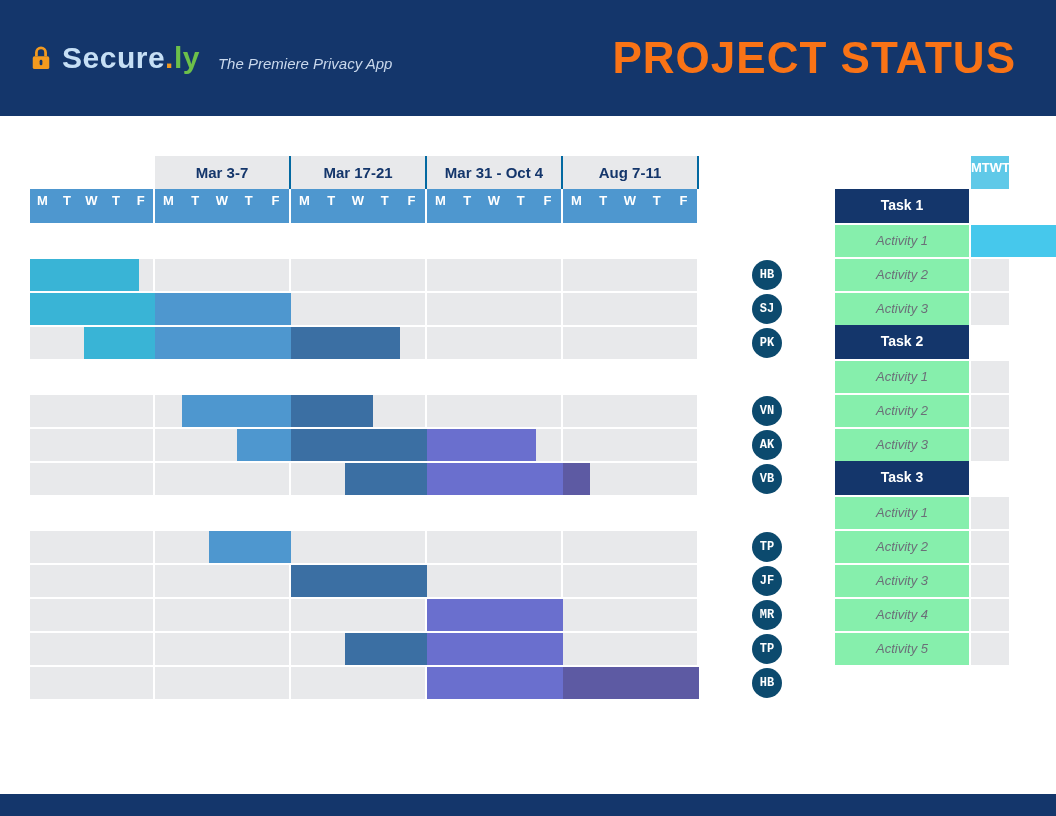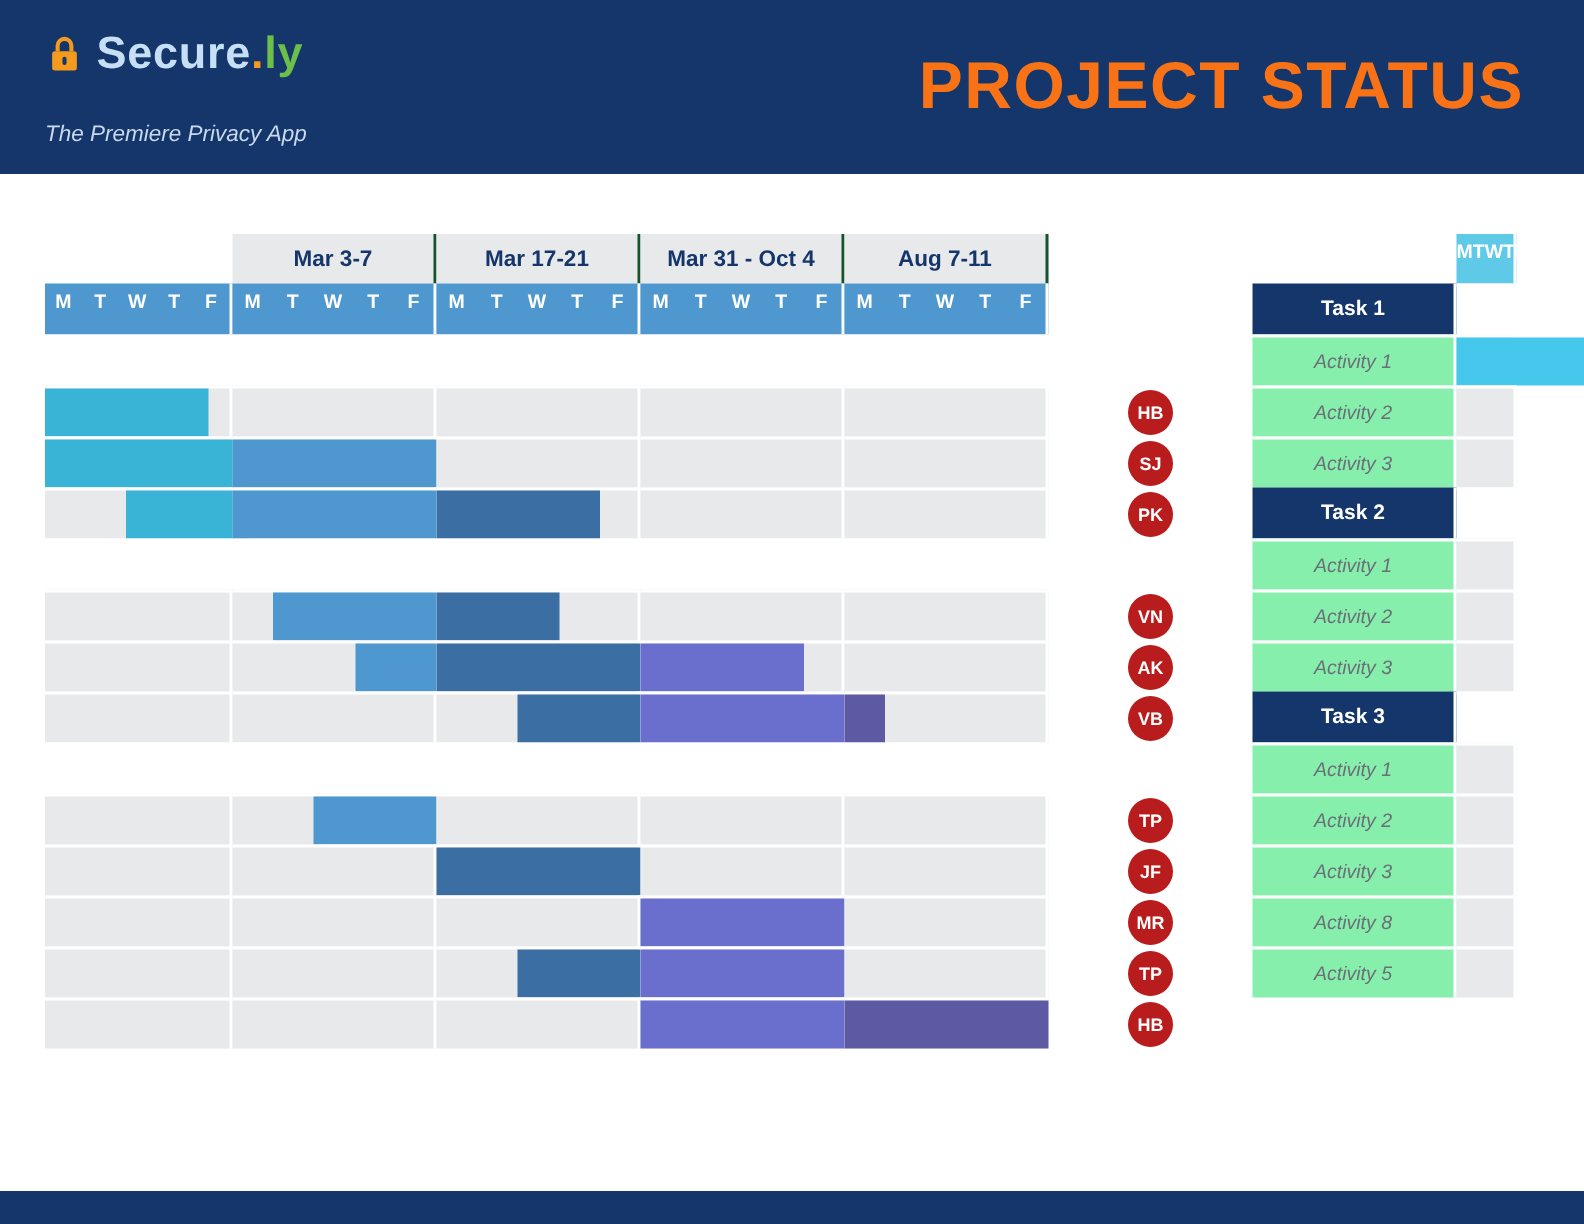--- a/index.html
+++ b/index.html
@@ -11,21 +11,21 @@
     overflow: hidden;
   }
   .header {
     background: #14366b;
     height: 116px;
     display: flex;
     align-items: center;
     justify-content: space-between;
     padding: 0 40px 0 30px;
   }
-  .brand { display: flex; align-items: center; gap: 18px; flex-direction: column; }
+  .brand { display: flex; align-items: center; gap: 18px; }
   .logo { display: flex; align-items: center; gap: 10px; }
   .lock-icon {
     width: 22px; height: 26px; position: relative;
   }
   .lock-icon svg { display:block; }
   .logo-text {
     font-size: 30px; font-weight: 700; letter-spacing: .5px;
     color: #c6dff5;
   }
   .logo-text .dot { color: #f39a1f; }
@@ -39,21 +39,21 @@
   .content { padding: 40px 30px 0 30px; }
   .gantt {
     display: grid;
     grid-template-columns: 125px repeat(6, 136px) 40px;
     gap: 0;
   }
   .col-spacer { }
   .week-head {
     background: #e8e9eb; text-align: center;
     font-weight: 600; color: #14366b; font-size: 15px;
-    padding: 8px 0; border-right: 2px solid #14532d;
+    padding: 8px 0; border-right: 2px solid #0369a1;
   }
   .day-cell {
     background: #4e97cf; color: #fff; font-weight: 600;
     font-size: 13px; text-align: center; padding: 4px 0;
     display: grid; grid-template-columns: repeat(5,1fr);
     border-right: 2px solid #fff;
   }
   .day-cell.w0 { background:#5fc9e8;}
   .day-cell span { }
 
@@ -70,22 +70,22 @@
   .bar-track {
     background:#e8e9eb; border-top:2px solid #fff; border-right:2px solid #fff;
     position:relative; height:34px;
   }
   .avatar-cell {
     display:flex; align-items:center; justify-content:center;
     border-top:2px solid #fff;
   }
   .avatar {
     width:30px; height:30px; border-radius:50%;
-    background:#b91c1c; color:#fff; font-size:12px; font-weight:700;
-    display:flex; align-items:center; justify-content:center;
+    background:#0c4a6e; color:#fff; font-size:12px; font-weight:700;
+    display:flex; align-items:center; justify-content:center;font-family:Liberation Mono, monospace;
   }
   .seg {
     position:absolute; top:0; bottom:0;
   }
   .footer {
     position:absolute; left:0; right:0; bottom:0; height:22px;
     background:#14366b;
   }
 </style>
 </head>
@@ -305,21 +305,21 @@
       <div class="bar-track"></div>
       <div class="bar-track"></div>
       <div class="bar-track"></div>
       <div class="bar-track">
         <div class="seg" style="left: 0px; width: 136px; background: rgb(106, 111, 206);"></div>
       </div>
       <div class="bar-track"></div>
       <div class="avatar-cell">
         <div class="avatar">MR</div>
       </div>
-      <div class="activity-label">Activity 8</div>
+      <div class="activity-label">Activity 4</div>
       <div class="bar-track"></div>
       <div class="bar-track"></div>
       <div class="bar-track"></div>
       <div class="bar-track">
         <div class="seg" style="left: 54.4px; width: 81.6px; background: rgb(59, 111, 163);"></div>
       </div>
       <div class="bar-track">
         <div class="seg" style="left: 0px; width: 136px; background: rgb(106, 111, 206);"></div>
       </div>
       <div class="bar-track"></div>

